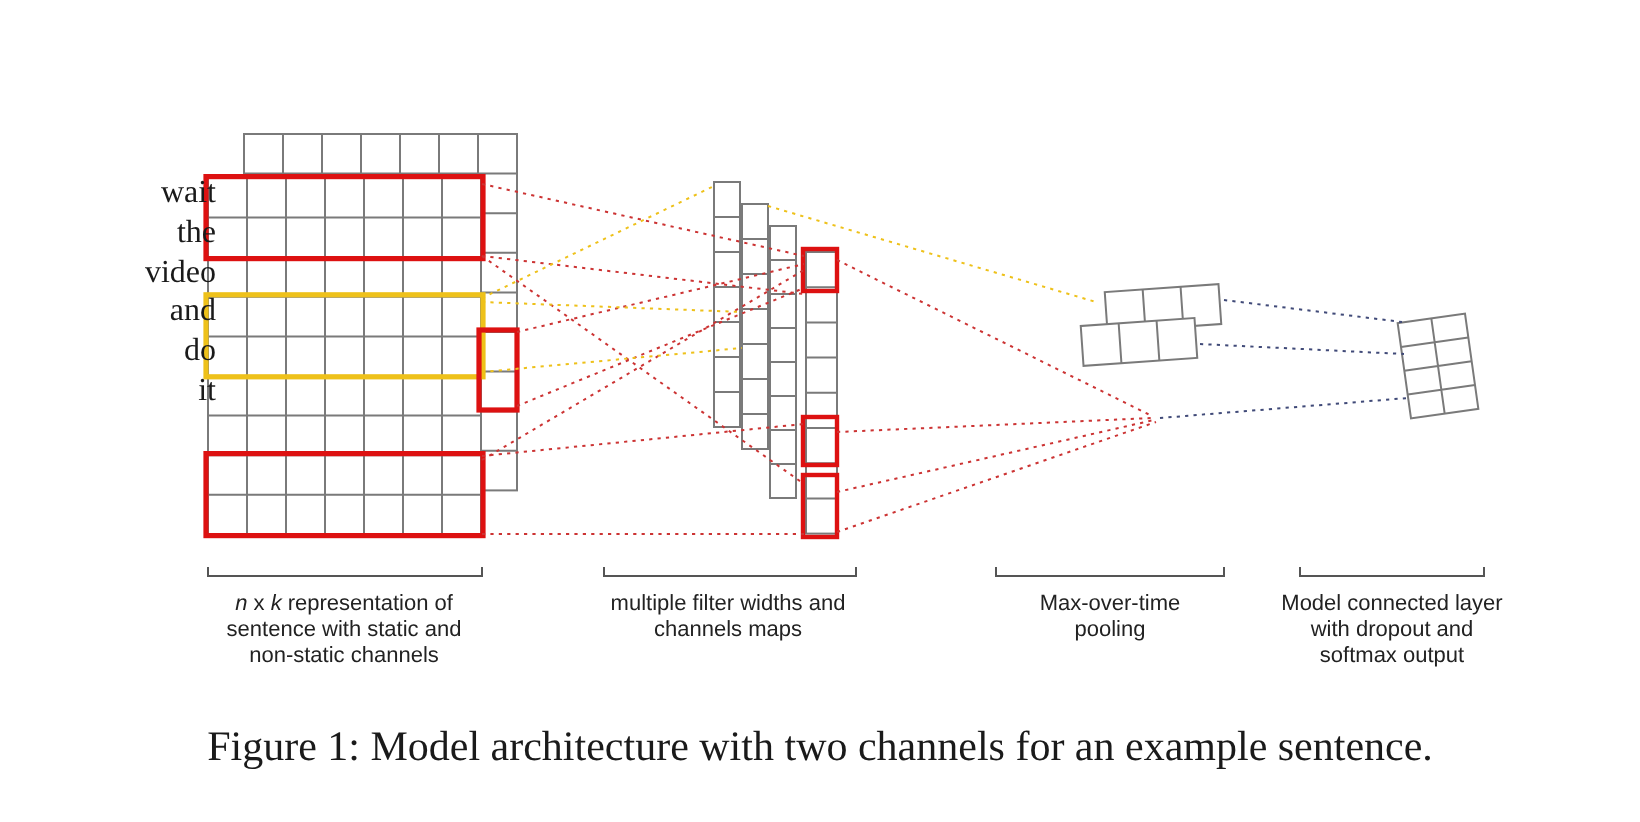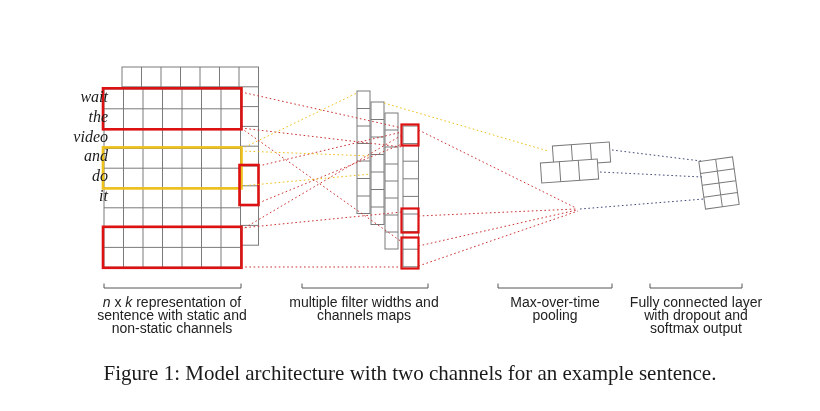--- a/index.html
+++ b/index.html
@@ -16,23 +16,23 @@
   .hl.red{stroke:var(--red);}
   .hl.yellow{stroke:var(--yellow);}
   .hl.thin{stroke-width:2.2;}
   .d{fill:none;stroke-width:1;stroke-dasharray:1.6 2.6;}
   .dr{stroke:var(--lred);}
   .dy{stroke:var(--yellow);}
   .dn{stroke:var(--navy);}
   .br{fill:none;stroke:#555;stroke-width:1;}
   .words{position:absolute;left:38px;top:87px;width:70px;text-align:right;
          font-size:16px;line-height:19.8px;color:var(--text);}
-  .words span{display:block;font-style:italic;}
+  .words span{display:block;}
   .slabel{position:absolute;text-align:center;font-family:"Liberation Sans",sans-serif;
-          font-size:14px;line-height:13px;color:#222;}
+          font-size:11px;line-height:13px;color:#222;}
   .caption{position:absolute;left:0;top:361px;width:820px;text-align:center;
            font-size:21px;color:var(--text);}
 </style>
 </head>
 <body>
 
 <div id="stage">
 
   <svg id="diagram" width="820" height="411" viewBox="0 0 820 411" xmlns="http://www.w3.org/2000/svg">
 
@@ -138,19 +138,19 @@
     <div>multiple filter widths and</div>
     <div>channels maps</div>
   </div>
 
   <div class="slabel" style="left:495px;top:296px;width:120px">
     <div>Max-over-time</div>
     <div>pooling</div>
   </div>
 
   <div class="slabel" style="left:616px;top:296px;width:160px">
-    <div>Fully connected layer</div>
+    <div>Model connected layer</div>
     <div>with dropout and</div>
     <div>softmax output</div>
   </div>
 
   <div class="caption">Figure 1: Model architecture with two channels for an example sentence.</div>
 </div>
 
 </body></html>

